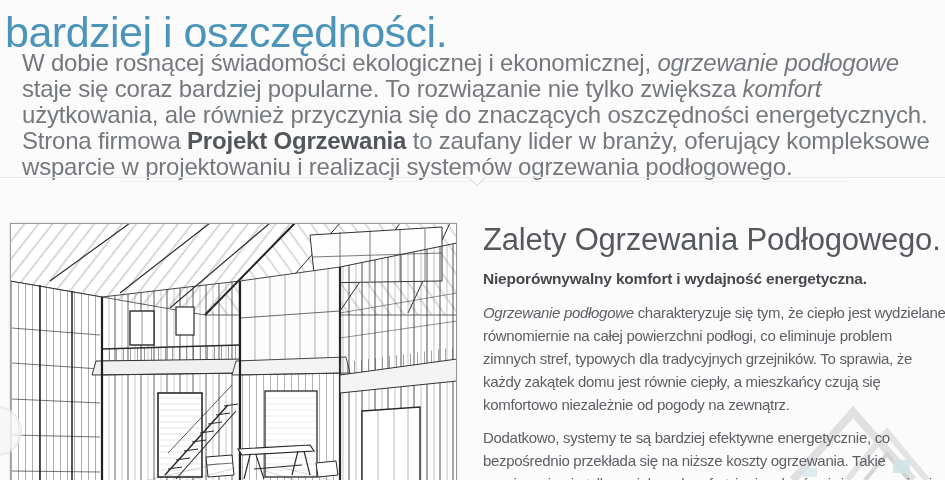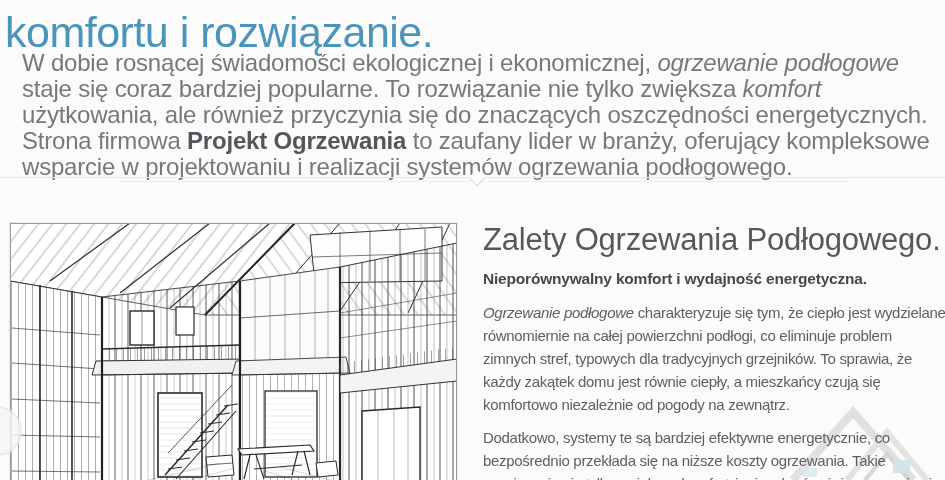--- a/index.html
+++ b/index.html
@@ -116,21 +116,21 @@
     font-size: 15px;
     line-height: 23px;
     letter-spacing: -0.3px;
     color: #5c6065;
     width: 465px;
   }
 </style>
 </head>
 <body>
 
-<h1 class="hero-title">komfortu i rozwiązanie.</h1>
+<h1 class="hero-title">bardziej i oszczędności.</h1>
 
 <p class="hero-intro"><span class="seg-n">W dobie rosnącej świadomości ekologicznej i ekonomicznej, </span><span class="seg-i">ogrzewanie podłogowe</span><span class="seg-n"> staje się coraz bardziej popularne. To rozwiązanie nie tylko zwiększa </span><span class="seg-i">komfort</span><span class="seg-n"> użytkowania, ale również przyczynia się do znaczących oszczędności energetycznych. Strona firmowa </span><span class="seg-b">Projekt Ogrzewania</span><span class="seg-n"> to zaufany lider w branży, oferujący kompleksowe wsparcie w projektowaniu i realizacji systemów ogrzewania podłogowego.</span></p>
 
 <div class="section-divider"></div>
 <div class="section-divider-echo"></div>
 <div class="divider-caret"></div>
 
 <div class="sketch-wrap" role="img" aria-label="Szkic architektoniczny drewnianej konstrukcji szkieletowej wnętrza domu">
   <svg width="447" height="290" viewBox="0 0 447 290" xmlns="http://www.w3.org/2000/svg">
     <defs>

